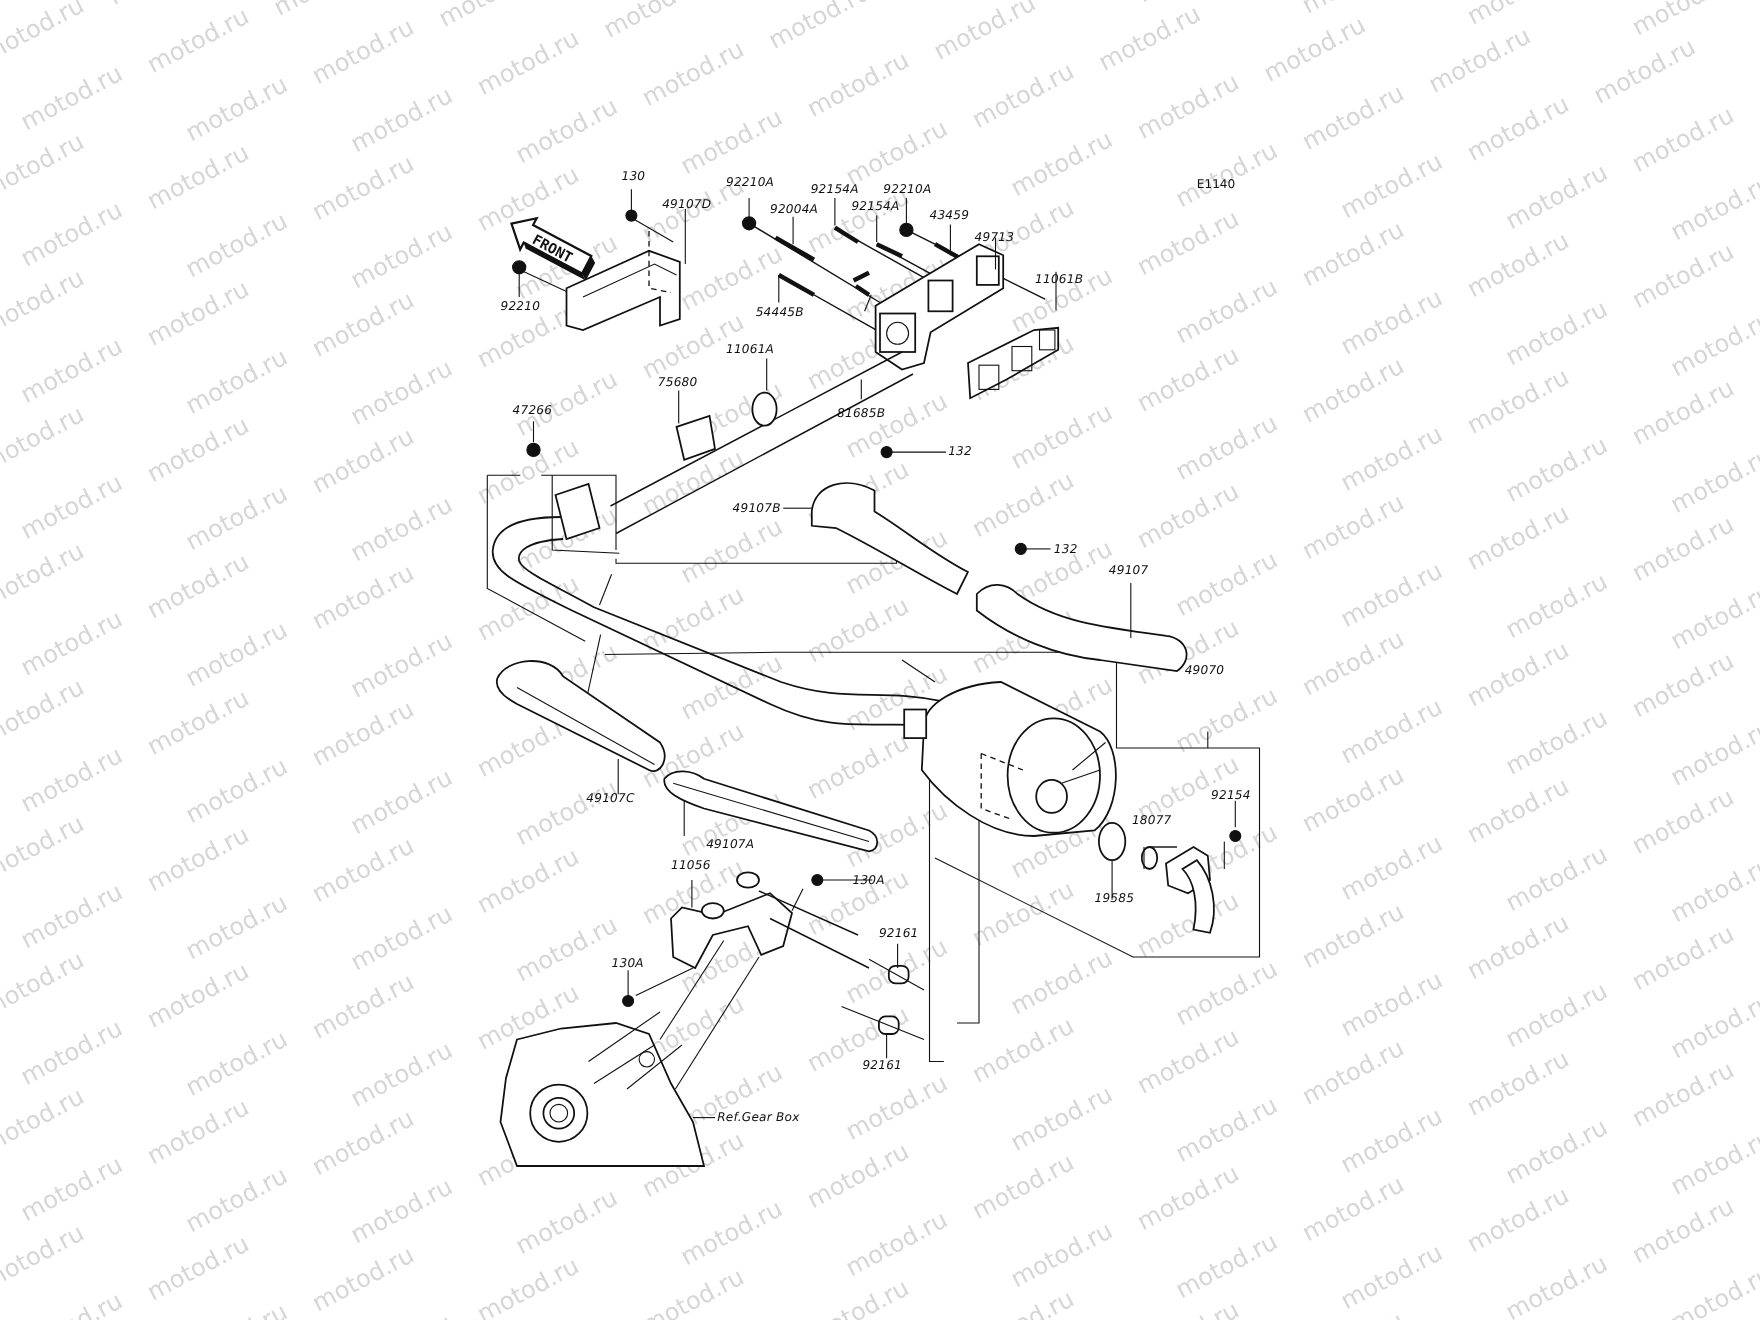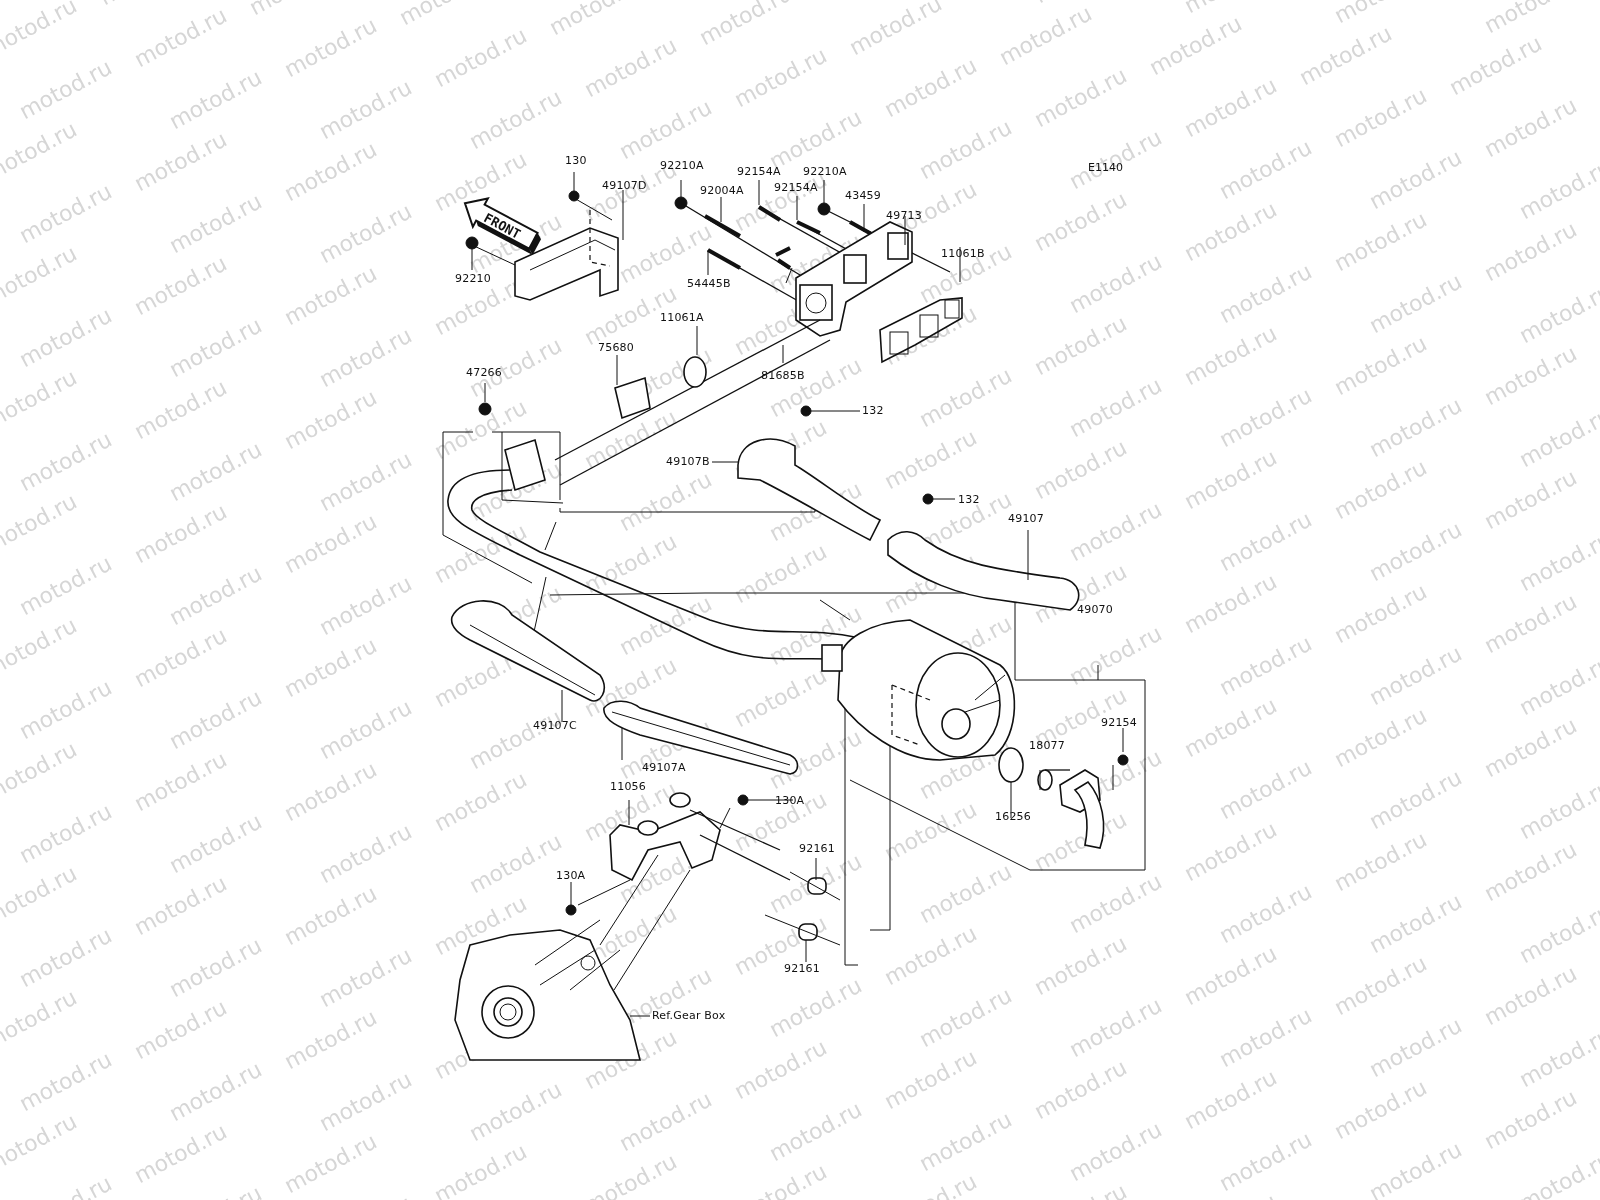--- a/index.html
+++ b/index.html
@@ -3,21 +3,21 @@
 <meta charset="utf-8">
 <style>
   html, body { margin:0; padding:0; background:#ffffff; }
   body { width:1600px; height:1200px; position:relative; overflow:hidden;
          font-family:"Liberation Sans", sans-serif; }
   #wm { position:absolute; left:0; top:0; width:1600px; height:1200px; pointer-events:none; }
   #wm span { position:absolute; font-family:"DejaVu Sans", sans-serif; font-size:22px;
              color:#d6d6d6; transform:rotate(-28deg); transform-origin:left top; white-space:nowrap; }
   #diagram { position:absolute; left:0; top:0; }
   .lbl { position:absolute; font-family:"DejaVu Sans", sans-serif; font-size:11px; color:#111;
-         line-height:12px; white-space:nowrap; letter-spacing:0.2px; }
+         line-height:12px; white-space:nowrap; letter-spacing:0.2px;font-style:italic; }
   .code { position:absolute; font-family:"DejaVu Sans", sans-serif; font-size:11px; color:#111;text-align:right; }
   svg .ln { stroke:#111; stroke-width:1.3; fill:none; }
   svg .part { stroke:#111; stroke-width:1.6; fill:#fff; }
   svg .thin { stroke:#111; stroke-width:1; fill:none; }
   svg .dash { stroke:#111; stroke-width:1.2; fill:none; stroke-dasharray:5 4; }
   svg .blk { fill:#111; stroke:#111; }
 </style>
 </head>
 <body>
 
@@ -466,21 +466,21 @@
 <div class="lbl" style="left:466px;top:367px">47266</div>
 <div class="lbl" style="left:862px;top:405px">132</div>
 <div class="lbl" style="left:666px;top:456px">49107B</div>
 <div class="lbl" style="left:958px;top:494px">132</div>
 <div class="lbl" style="left:1008px;top:513px">49107</div>
 <div class="lbl" style="left:1077px;top:604px">49070</div>
 <div class="lbl" style="left:533px;top:720px">49107C</div>
 <div class="lbl" style="left:1101px;top:717px">92154</div>
 <div class="lbl" style="left:1029px;top:740px">18077</div>
 <div class="lbl" style="left:642px;top:762px">49107A</div>
-<div class="lbl" style="left:995px;top:811px">16256</div>
+<div class="lbl" style="left:995px;top:811px">19585</div>
 <div class="lbl" style="left:610px;top:781px">11056</div>
 <div class="lbl" style="left:775px;top:795px">130A</div>
 <div class="lbl" style="left:799px;top:843px">92161</div>
 <div class="lbl" style="left:556px;top:870px">130A</div>
 <div class="lbl" style="left:784px;top:963px">92161</div>
 
 <div class="lbl" style="left:652px;top:1010px">Ref.Gear Box</div>
 <div class="code" style="left:1088px;top:161px">E1140</div>
 
 </body></html>

